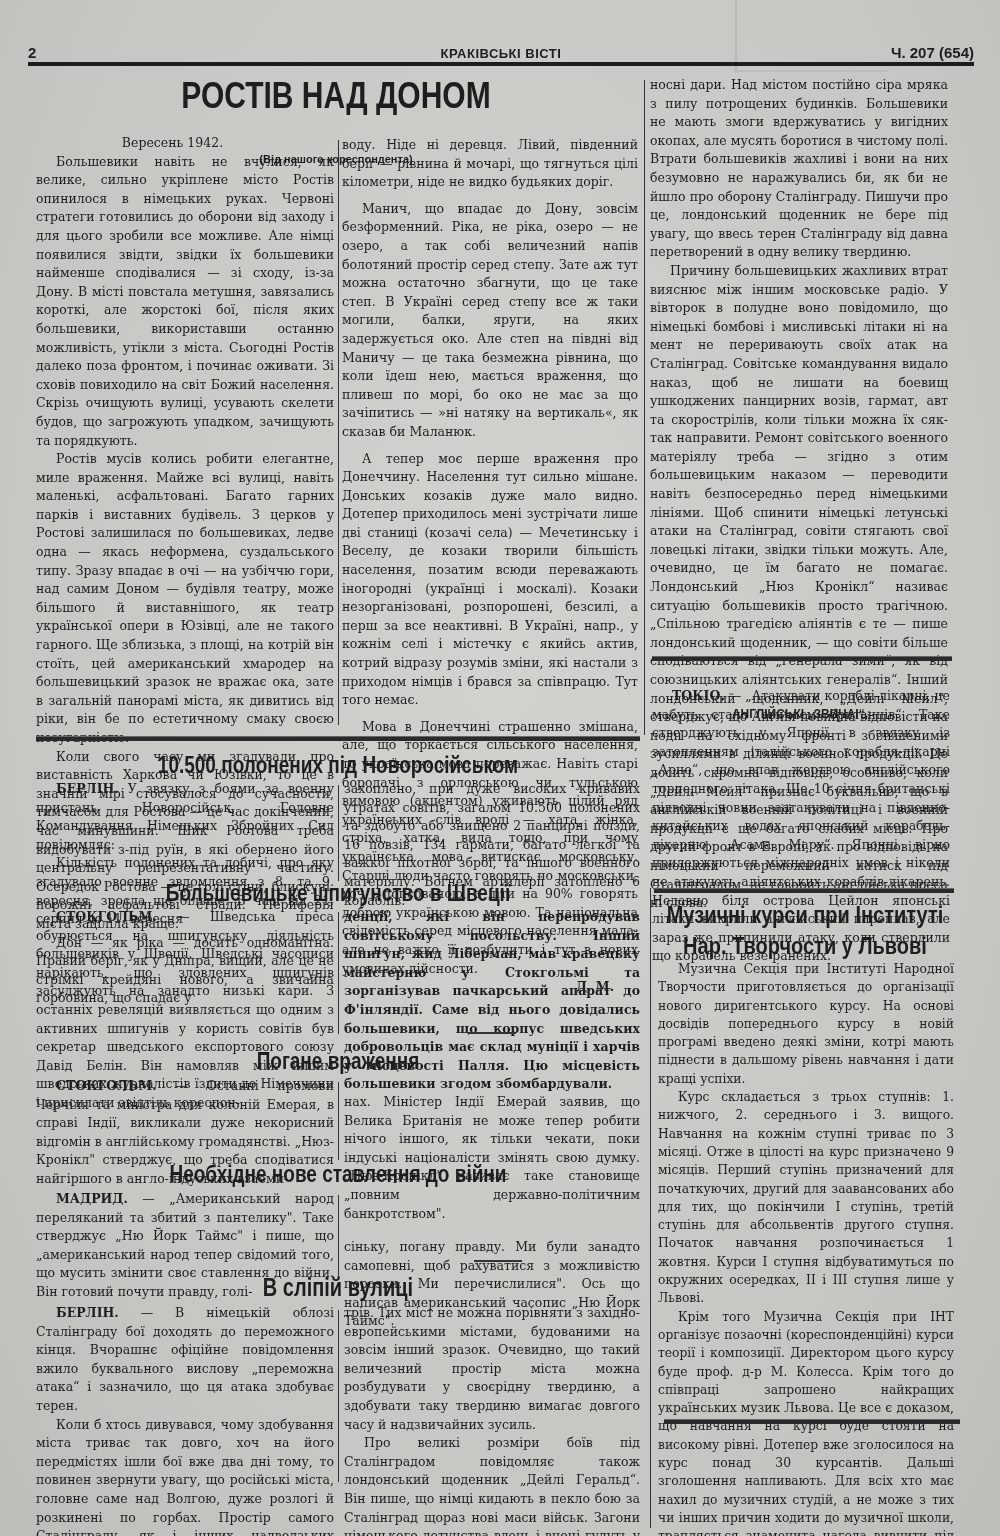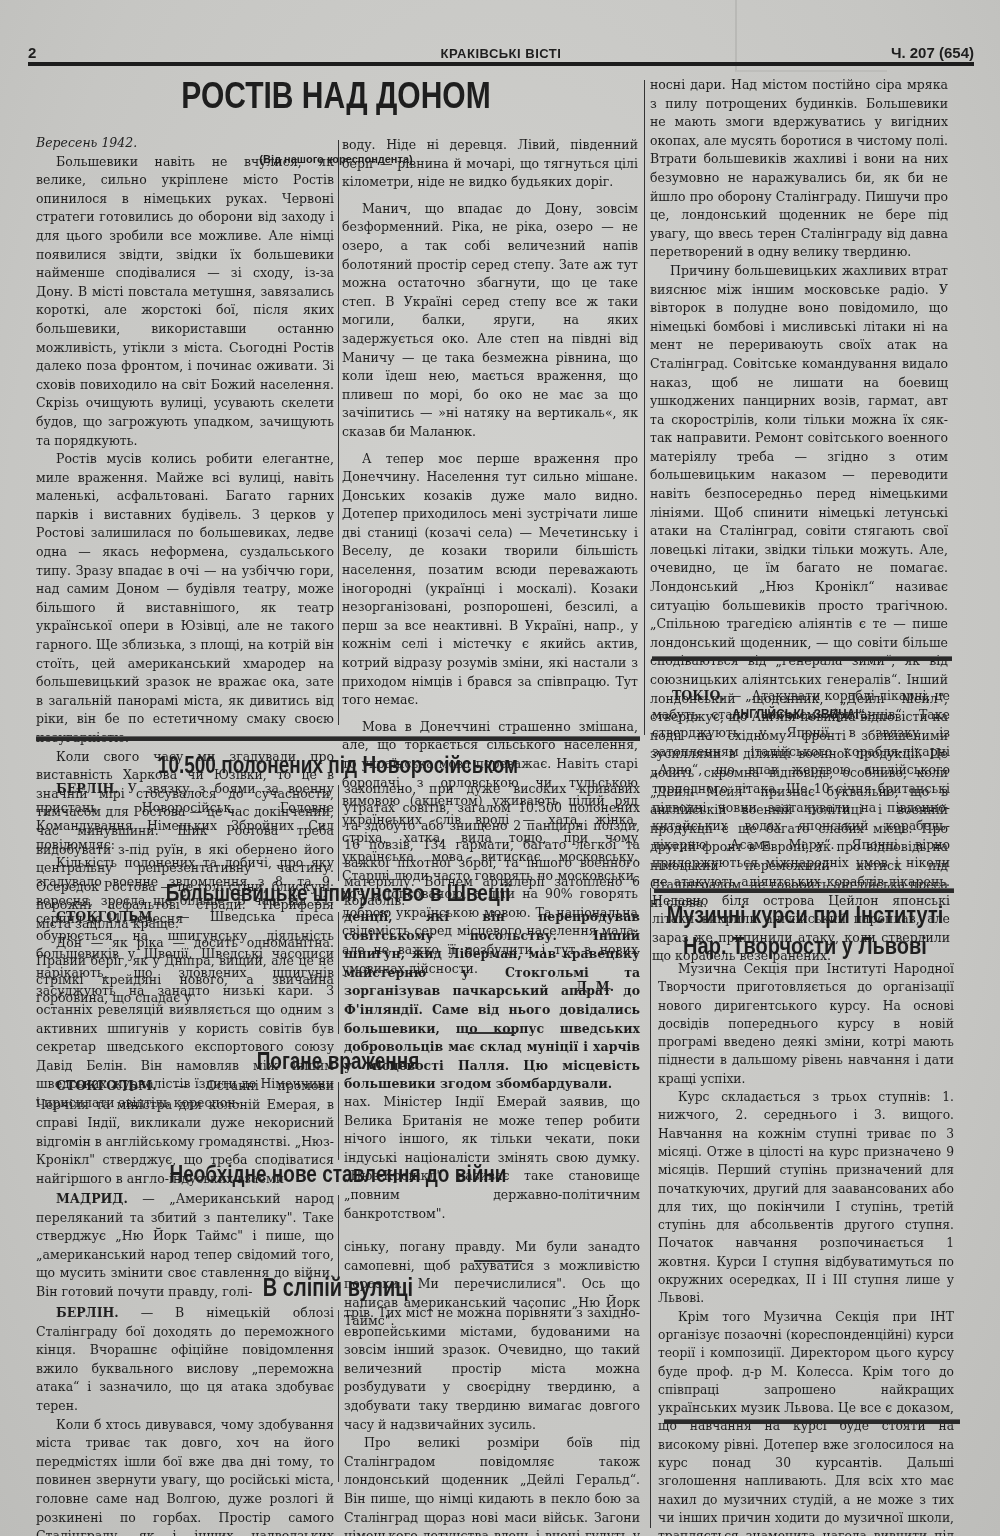--- a/index.html
+++ b/index.html
@@ -36,21 +36,21 @@
     <span class="pageno">2</span>
     <span class="papername">КРАКІВСЬКІ ВІСТІ</span>
     <span class="issue">Ч. 207 (654)</span>
   </div>
   <div class="hrule"></div>
 
   <div class="h1" style="left:36px;top:78px;width:600px;font-size:30px;">РОСТІВ НАД ДОНОМ</div>
   <div class="h1 small" style="left:36px;top:117px;width:600px;transform:none;">(Від нашого кореспондента)</div>
 
   <div class="p" style="left:36px;top:134px;width:298px;">
-    <p class="noind" style="text-align:left;padding-right:25px;font-style:italic;">Вересень 1942.</p>
+    <p class="noind" style="text-align:center;padding-right:25px;">Вересень 1942.</p>
     <p>Большевики навіть не вчулися, як велике, сильно укріплене місто Ростів опинилося в німецьких руках. Червоні стратеги готовились до оборони від заходу і для цього зробили все можливе. Але німці появилися звідти, звідки їх большевики найменше сподівалися — зі сходу, із-за Дону. В місті повстала метушня, завязались короткі, але жорстокі бої, після яких большевики, використавши останню можливість, утікли з міста. Сьогодні Ростів далеко поза фронтом, і починає оживати. Зі сховів повиходило на світ Божий населення. Скрізь очищують вулиці, усувають скелети будов, що загрожують упадком, зачищують та порядкують.</p>
     <p>Ростів мусів колись робити елегантне, миле враження. Майже всі вулиці, навіть маленькі, асфальтовані. Багато гарних парків і виставних будівель. З церков у Ростові залишилася по большевиках, ледве одна — якась неформена, суздальського типу. Зразу впадає в очі — на узбіччю гори, над самим Доном — будівля театру, може більшого й виставнішого, як театр української опери в Юзівці, але не такого гарного. Ще зблизька, з площі, на котрій він стоїть, цей американський хмародер на большевицький зразок не вражає ока, зате в загальній панорамі міста, як дивитись від ріки, він бе по естетичному смаку своєю незугарністю.</p>
     <p>Коли свого часу ми згадували про виставність Харкова чи Юзівки, то це в значній мірі стосувалося до сучасности, тимчасом для Ростова — це час докінчений, час минувшини. Шик Ростова треба видобувати з-під руїн, в які обернено його центральну репрезентативну частину. Осередок Ростова — це голі стіни, блискучі, порожні асфальтові стради. Периферія міста заціліла краще.</p>
     <p>Дон — як ріка — досить одноманітна. Правий беріг, як у Дніпра, вищий, але це не стрімкі крейдяні нового, а звичайна горбовина, що спадає у</p>
   </div>
   <div class="vrule" style="left:338px;top:140px;height:585px;"></div>
   <div class="p" style="left:342px;top:136px;width:296px;">
     <p class="noind">воду. Ніде ні деревця. Лівий, південний беріг — рівнина й мочарі, що тягнуться цілі кілометри, ніде не видко будьяких доріг.</p>
     <p style="margin-top:8px;">Манич, що впадає до Дону, зовсім безформенний. Ріка, не ріка, озеро — не озеро, а так собі величезний напів болотяний простір серед степу. Зате аж тут можна остаточно збагнути, що це таке степ. В Україні серед степу все ж таки могили, балки, яруги, на яких задержується око. Але степ на півдні від Маничу — це така безмежна рівнина, що коли їдеш нею, мається враження, що пливеш по морі, бо око не має за що зачіпитись — »ні натяку на вертикаль«, як сказав би Маланюк.</p>
     <p style="margin-top:8px;">А тепер моє перше враження про Донеччину. Населення тут сильно мішане. Донських козаків дуже мало видно. Дотепер приходилось мені зустрічати лише дві станиці (козачі села) — Мечетинську і Веселу, де козаки творили більшість населення, позатим всюди переважають іногородні (українці і москалі). Козаки незорганізовані, розпорошені, безсилі, а перш за все неактивні. В Україні, напр., у кожнім селі і містечку є якийсь актив, котрий відразу розумів зміни, які настали з приходом німців і брався за співпрацю. Тут того немає.</p>

